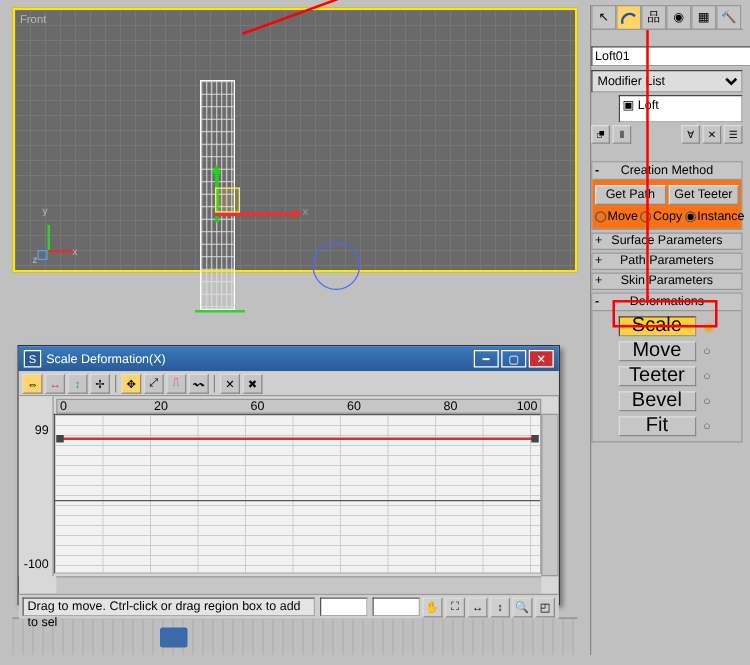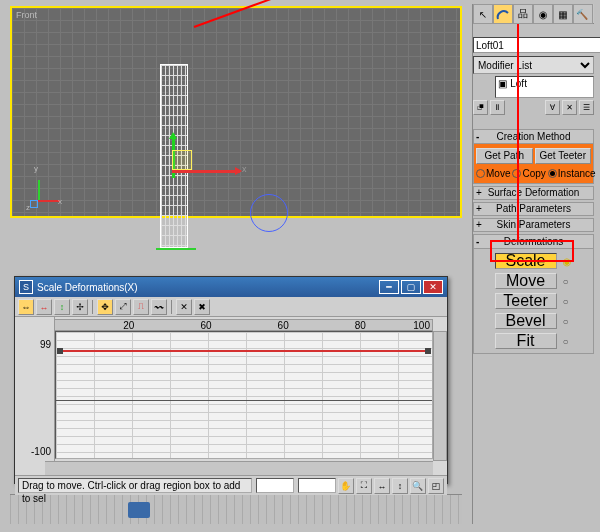--- a/index.html
+++ b/index.html
@@ -90,21 +90,21 @@
   .swin-title{height:20px;background:linear-gradient(#3a7abd,#2a5a9a);display:flex;align-items:center;color:#fff;padding:0 4px;font-size:11px;}
   .swin-title .ico{width:14px;height:14px;background:#2a5a9a;border:1px solid #fff;margin-right:4px;display:flex;align-items:center;justify-content:center;font-size:9px;}
   .swin-title .spacer{flex:1;}
   .swin-title .wbtn{width:20px;height:14px;margin-left:2px;border:1px solid #fff;display:flex;align-items:center;justify-content:center;font-size:9px;color:#fff;}
   .swin-title .wbtn.close{background:#c83030;}
   .swin-tools{height:20px;background:#cfcfcf;border-bottom:1px solid #999;display:flex;align-items:center;padding:0 3px;gap:2px;}
   .swin-tools .tb{width:16px;height:16px;border:1px outset #ddd;background:#c6c6c6;display:flex;align-items:center;justify-content:center;font-size:9px;}
   .swin-tools .sep{width:1px;height:14px;background:#888;margin:0 2px;}
 
   .graph-wrap{position:relative;height:144px;display:flex;}
-  .graph-ylabels{width:40px;position:relative;background:#d8d8d8;border-right:1px solid #999;}
+  .graph-ylabels{width:28px;position:relative;background:#d8d8d8;border-right:1px solid #999;}
   .graph-ylabels span{position:absolute;right:3px;font-size:10px;}
   .graph{flex:1;background:#f2f2f2;position:relative;border:1px inset #aaa;margin:2px 14px 2px 0;
     background-image:
       linear-gradient(#ccc 1px,transparent 1px),
       linear-gradient(90deg,#ccc 1px,transparent 1px);
     background-size: 100% 8px, 38px 100%;
   }
   .graph-ruler{position:absolute;left:30px;right:14px;top:2px;height:12px;background:#c6c6c6;border:1px solid #999;font-size:9px;}
   .graph-ruler span{position:absolute;top:0;}
   .curve{position:absolute;left:4px;right:4px;top:18px;height:0;border-top:2px solid #d43030;}
@@ -208,21 +208,21 @@
             <span>Copy</span>
           </span>
         <span>
             <span class="r sel"></span>
             <span>Instance</span>
           </span>
       </div>
     </div>
   </div>
 
-  <div class="coll-row"><span class="pm">+</span><span>Surface Deformation</span></div>
+  <div class="coll-row"><span class="pm">+</span><span>Surface Parameters</span></div>
   <div class="coll-row"><span class="pm">+</span><span>Path Parameters</span></div>
   <div class="coll-row"><span class="pm">+</span><span>Skin Parameters</span></div>
 
   <div class="rollout" style="margin-top:2px">
     <div class="roll-head"><span class="pm">-</span><span>Deformations</span></div>
     <div class="deform-body">
       <div class="drow">
           <div class="dbtn active">Scale</div>
           <span class="dbulb on"></span>
         </div>
@@ -244,21 +244,21 @@
         </div>
     </div>
   </div>
 </div>
 
 <div class="red-box-ann" style="left:490px;top:240px;width:84px;height:22px"></div>
 
 <div class="swin">
   <div class="swin-title">
     <div class="ico">S</div>
-    <span>Scale Deformations(X)</span>
+    <span>Scale Deformation(X)</span>
     <div class="spacer"></div>
     <div class="wbtn">━</div>
     <div class="wbtn">▢</div>
     <div class="wbtn close">✕</div>
   </div>
   <div class="swin-tools">
     <div class="tb" style="background:#ffd56a">⇔</div>
     <div class="tb" style="color:#d33">↔</div>
     <div class="tb" style="color:#2a2">↕</div>
     <div class="tb">✢</div>

